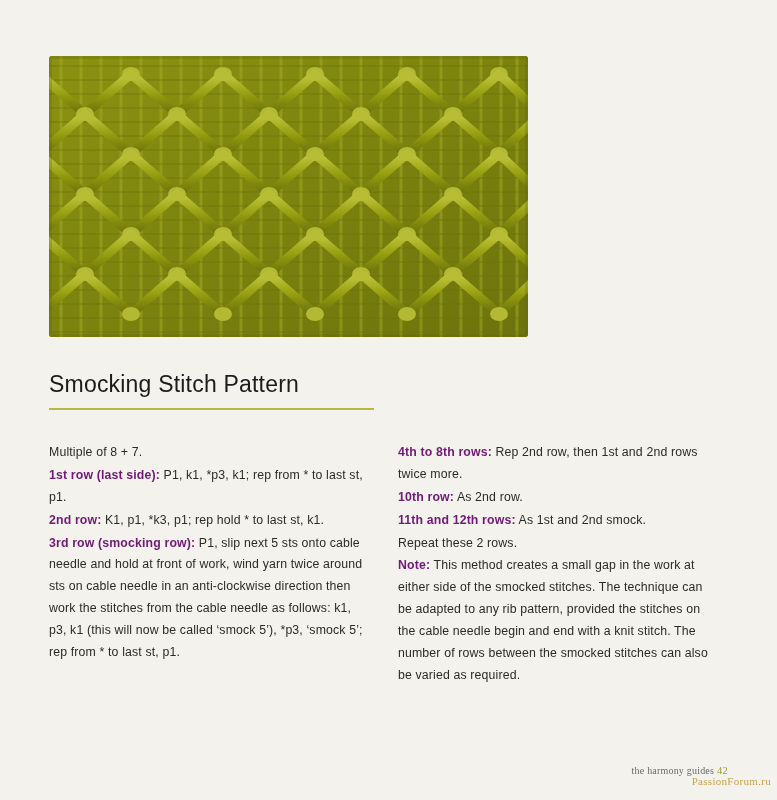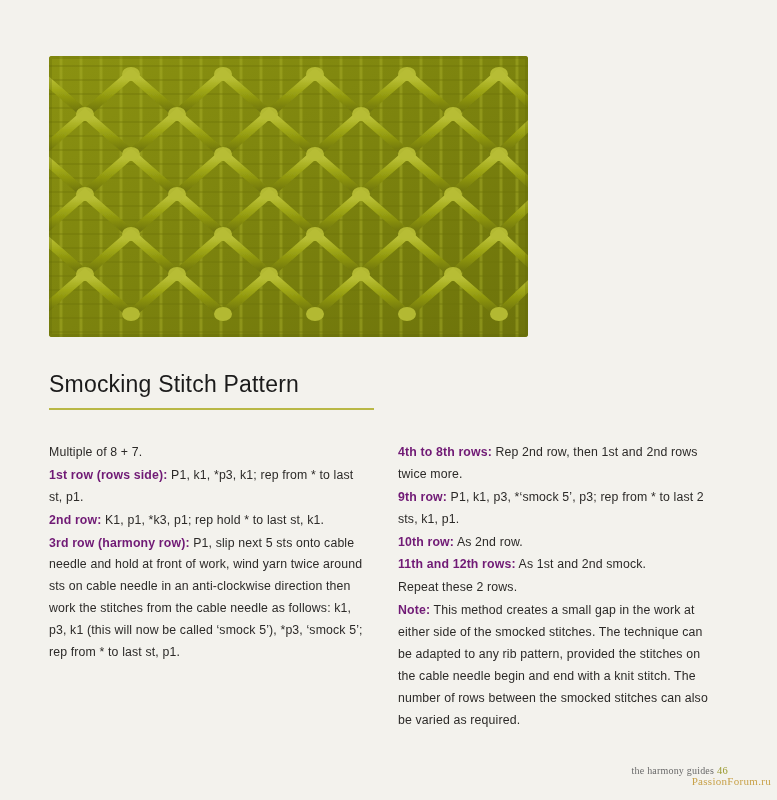--- a/index.html
+++ b/index.html
@@ -288,52 +288,49 @@
   </div>
 
   <div class="title">Smocking Stitch Pattern</div>
   <div class="title-rule"></div>
 
   <div class="col col-left">
     <p class="para">
       <span class="lbl"></span><span>Multiple of 8 + 7.</span>
     </p>
     <p class="para">
-      <span class="lbl">1st row (rows side):</span><span> P1, k1, *p3, k1; rep from * to last st, p1.</span>
+      <span class="lbl">1st row (last side):</span><span> P1, k1, *p3, k1; rep from * to last st, p1.</span>
     </p>
     <p class="para">
       <span class="lbl">2nd row:</span><span> K1, p1, *k3, p1; rep hold * to last st, k1.</span>
     </p>
     <p class="para">
-      <span class="lbl">3rd row (harmony row):</span><span> P1, slip next 5 sts onto cable needle and hold at front of work, wind yarn twice around sts on cable needle in an anti-clockwise direction then work the stitches from the cable needle as follows: k1, p3, k1 (this will now be called ‘smock 5’), *p3, ‘smock 5’; rep from * to last st, p1.</span>
+      <span class="lbl">3rd row (smocking row):</span><span> P1, slip next 5 sts onto cable needle and hold at front of work, wind yarn twice around sts on cable needle in an anti-clockwise direction then work the stitches from the cable needle as follows: k1, p3, k1 (this will now be called ‘smock 5’), *p3, ‘smock 5’; rep from * to last st, p1.</span>
     </p>
   </div>
 
   <div class="col col-right">
     <p class="para">
       <span class="lbl">4th to 8th rows:</span><span> Rep 2nd row, then 1st and 2nd rows twice more.</span>
     </p>
     <p class="para">
-      <span class="lbl">9th row:</span><span> P1, k1, p3, *‘smock 5’, p3; rep from * to last 2 sts, k1, p1.</span>
-    </p>
-    <p class="para">
       <span class="lbl">10th row:</span><span> As 2nd row.</span>
     </p>
     <p class="para">
       <span class="lbl">11th and 12th rows:</span><span> As 1st and 2nd smock.</span>
     </p>
     <p class="para">
       <span class="lbl"></span><span>Repeat these 2 rows.</span>
     </p>
     <p class="para">
       <span class="lbl">Note:</span><span> This method creates a small gap in the work at either side of the smocked stitches. The technique can be adapted to any rib pattern, provided the stitches on the cable needle begin and end with a knit stitch. The number of rows between the smocked stitches can also be varied as required.</span>
     </p>
   </div>
 
   <div class="footer">
-    <span>the harmony guides</span><span class="pg">46</span>
+    <span>the harmony guides</span><span class="pg">42</span>
   </div>
 
   <div class="watermark">
     <span class="wm-accent">PassionForum.ru</span>
   </div>
 
 </div>
 
 </body></html>

